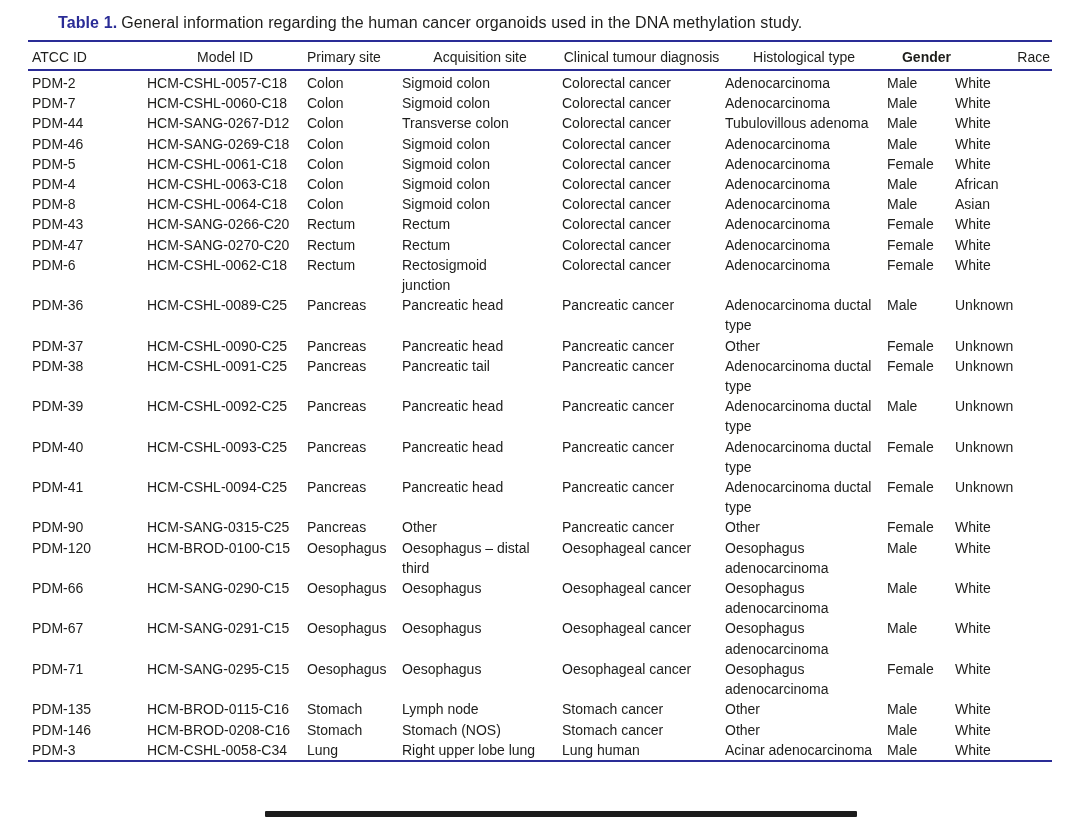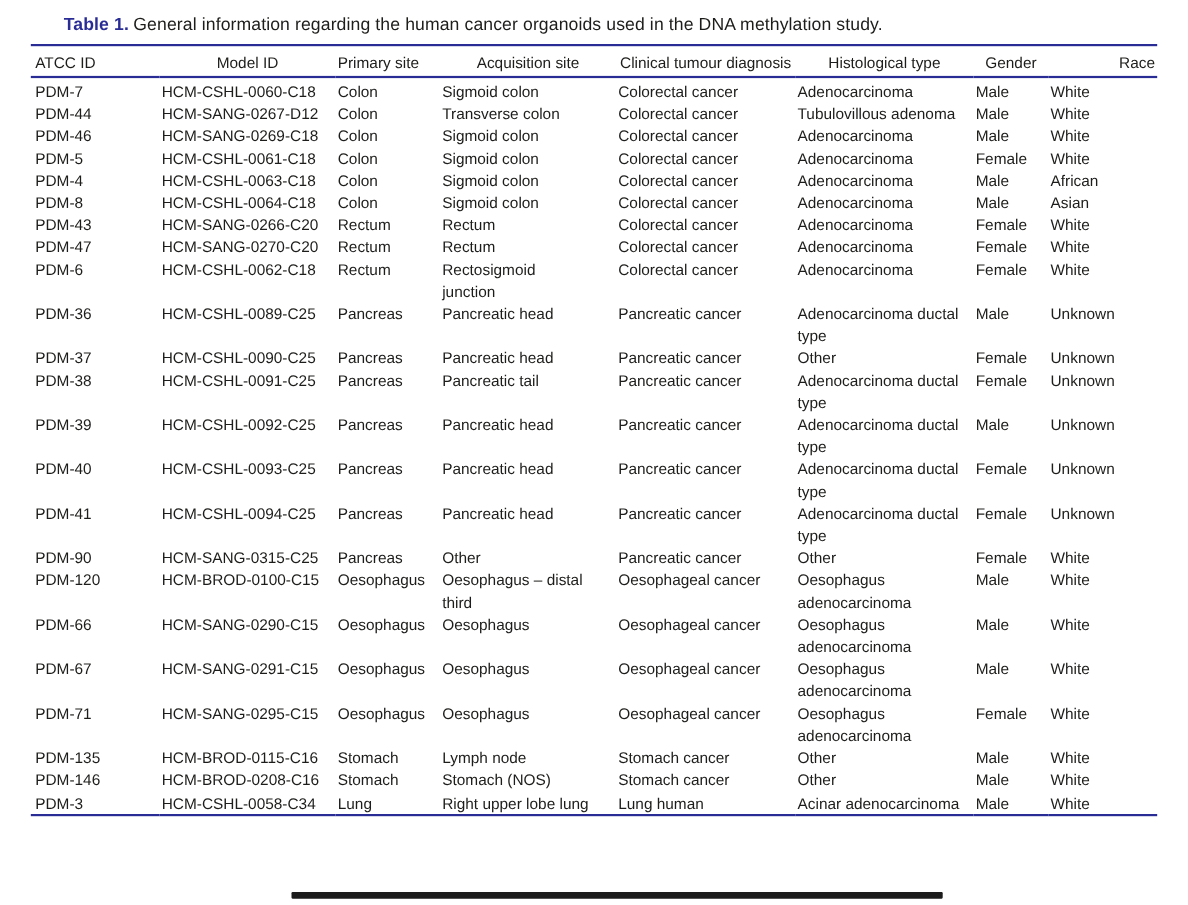--- a/index.html
+++ b/index.html
@@ -36,21 +36,21 @@
     font-weight:normal;
     font-size:14px;
     line-height:17px;
     vertical-align:bottom;
     text-align:center;
     padding:7px 2px 3px 2px;
     border-bottom:2px solid var(--navy);
   }
   th.col-1, td.col-1{padding-left:4px;text-align:left;}
   th.col-3{text-align:left;}
-  th.col-7{text-align:center;}
+  th.col-7{text-align:right;font-weight:bold;}
   th.col-8{text-align:right;}
   td{
     font-size:14px;
     line-height:20.2px;
     vertical-align:top;
     text-align:left;
     padding:0 2px;
     white-space:pre-line;
     letter-spacing:0;
   }
@@ -90,20 +90,30 @@
         <th class="col-3">Primary site</th>
         <th class="col-4">Acquisition site</th>
         <th class="col-5">Clinical tumour diagnosis</th>
         <th class="col-6">Histological type</th>
         <th class="col-7">Gender</th>
         <th class="col-8">Race</th>
       </tr>
     </thead>
     <tbody>
         <tr>
+          <td class="col-1">PDM-2</td>
+          <td class="col-2">HCM-CSHL-0057-C18</td>
+          <td class="col-3">Colon</td>
+          <td class="col-4">Sigmoid colon</td>
+          <td class="col-5">Colorectal cancer</td>
+          <td class="col-6">Adenocarcinoma</td>
+          <td class="col-7">Male</td>
+          <td class="col-8">White</td>
+        </tr>
+        <tr>
           <td class="col-1">PDM-7</td>
           <td class="col-2">HCM-CSHL-0060-C18</td>
           <td class="col-3">Colon</td>
           <td class="col-4">Sigmoid colon</td>
           <td class="col-5">Colorectal cancer</td>
           <td class="col-6">Adenocarcinoma</td>
           <td class="col-7">Male</td>
           <td class="col-8">White</td>
         </tr>
         <tr>

